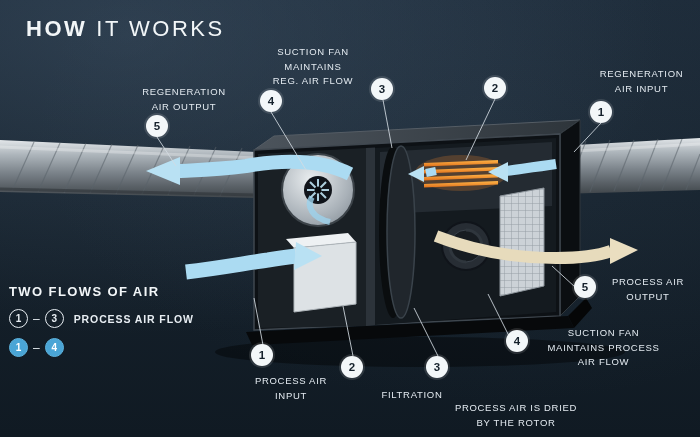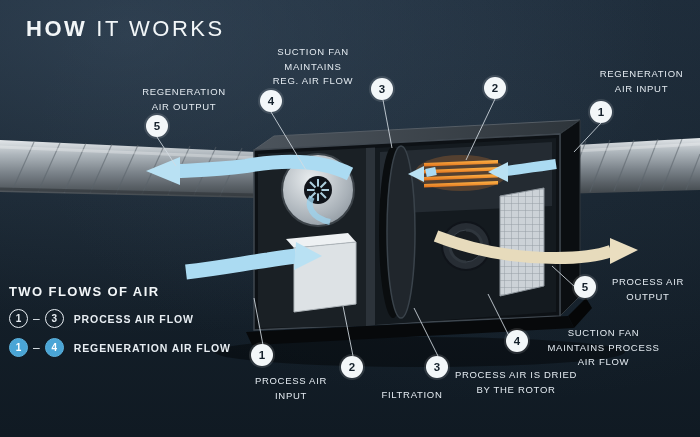--- a/index.html
+++ b/index.html
@@ -26,21 +26,21 @@
     box-shadow:0 0 0 2px rgba(255,255,255,.12);z-index:3;
   }
   
   .c0l{left:118px;top:85px;width:132px;text-align:center;}   .c0n{left:146px;top:115px;}
   .c1l{left:258px;top:45px;width:110px;}                     .c1n{left:260px;top:90px;}
   .c2l{left:370px;top:45px;width:90px;}                      .c2n{left:371px;top:78px;}
   .c3l{left:485px;top:42px;width:130px;}                     .c3n{left:484px;top:77px;}
   .c4l{left:589px;top:67px;width:105px;}                     .c4n{left:590px;top:101px;}
   .c5l{left:603px;top:275px;width:90px;}                     .c5n{left:574px;top:276px;}
   .c6l{left:536px;top:326px;width:135px;}                    .c6n{left:506px;top:330px;}
-  .c7l{left:441px;top:368px;width:150px;}                    .c7n{left:426px;top:356px;}
+  .c7l{left:441px;top:401px;width:150px;}                    .c7n{left:426px;top:356px;}
   .c8l{left:367px;top:388px;width:90px;}                     .c8n{left:341px;top:356px;}
   .c9l{left:246px;top:374px;width:90px;}                     .c9n{left:251px;top:344px;}
   
   .legend{position:absolute;left:9px;top:284px;z-index:3;}
   .legend-title{color:#f2f6f8;font-size:13px;letter-spacing:1.4px;font-weight:600;margin:0 0 10px 0;}
   .legend-row{display:flex;align-items:center;margin-top:10px;}
   .lg-circle{width:19px;height:19px;border-radius:50%;display:flex;align-items:center;justify-content:center;
     font-size:10px;font-weight:700;box-sizing:border-box;}
   .lg-outline{border:1.5px solid #e7edf2;color:#e7edf2;background:transparent;}
   .lg-blue{background:#4aa5d6;color:#fff;border:1.5px solid #5db3de;}
@@ -217,17 +217,16 @@
     <div class="legend-row">
       <span class="lg-circle lg-outline">1</span>
       <span class="lg-dash">–</span>
       <span class="lg-circle lg-outline">3</span>
       <span class="lg-label">PROCESS AIR FLOW</span>
     </div>
     <div class="legend-row">
       <span class="lg-circle lg-blue">1</span>
       <span class="lg-dash">–</span>
       <span class="lg-circle lg-blue">4</span>
-      <span class="lg-label">REGENERATION AIR FLOW</span>
     </div>
   </div>
 
 </div>
 
 </body></html>

